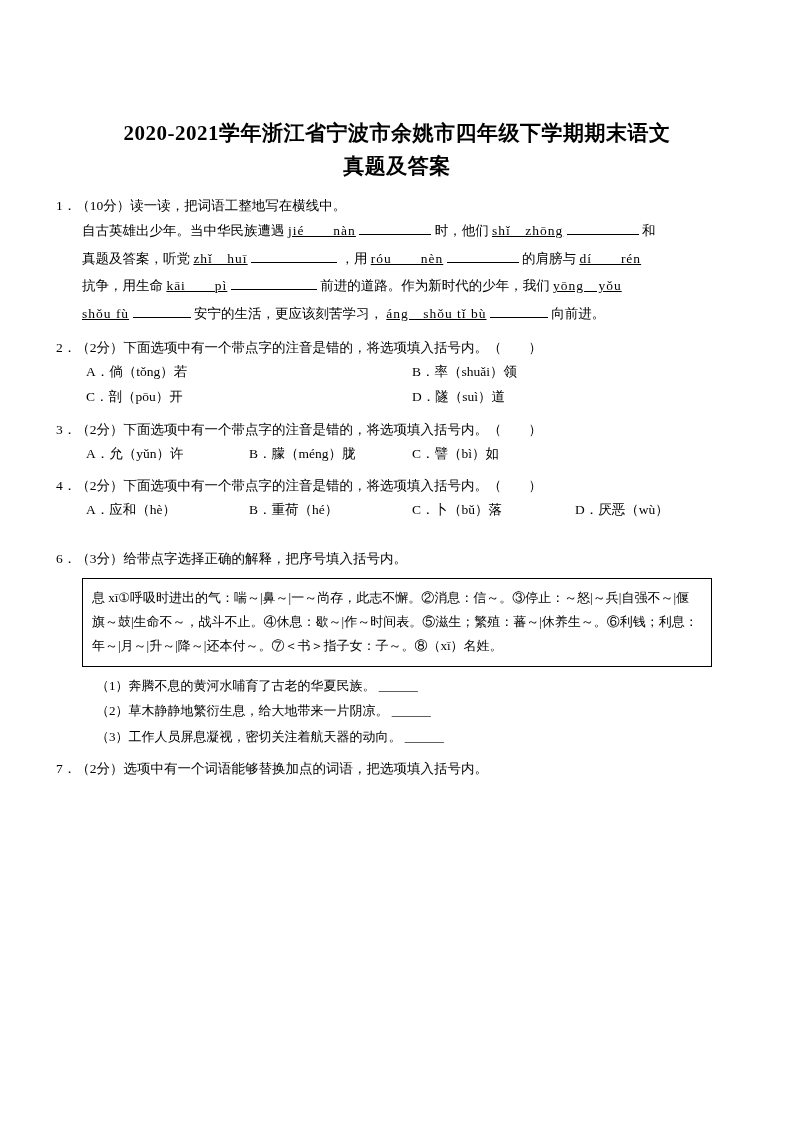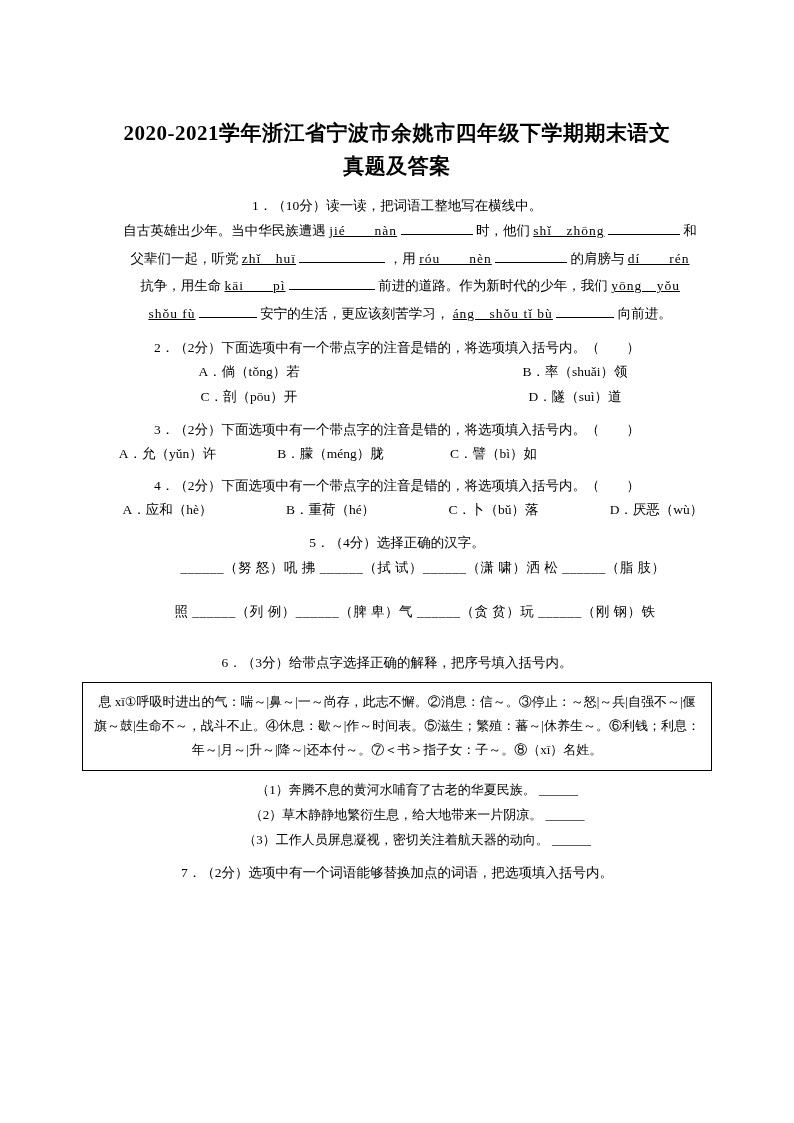--- a/index.html
+++ b/index.html
@@ -27,21 +27,20 @@
     font-weight: bold;
     line-height: 1.55;
     letter-spacing: 0.5px;
     margin: 0 0 14px 0;
     font-family: "Liberation Serif", "DejaVu Serif", serif;
   }
   .q {
     font-size: 13.5px;
     line-height: 1.55;
     margin-top: 10px;
-    text-align: center;
   }
   .q-stem {
     margin: 0;
   }
   .body-line {
     font-size: 13.5px;
     line-height: 2.05;
     padding-left: 26px;
   }
   .blank {
@@ -108,21 +107,21 @@
     <div class="body-line">
       <span>自古英雄出少年。当中华民族遭遇</span>
       <span class="pinyin">jié　　nàn</span>
       <span class="blank b-lg"></span>
       <span>时，他们</span>
       <span class="pinyin">shǐ　zhōng</span>
       <span class="blank b-lg"></span>
       <span>和</span>
     </div>
     <div class="body-line">
-      <span>父辈们一起，听党</span>
+      <span>真题及答案，听党</span>
       <span class="pinyin">zhǐ　huī</span>
       <span class="blank b-xl"></span>
       <span>，用</span>
       <span class="pinyin">róu　　nèn</span>
       <span class="blank b-lg"></span>
       <span>的肩膀与</span>
       <span class="pinyin">dí　　rén</span>
     </div>
     <div class="body-line">
       <span>抗争，用生命</span>
@@ -165,26 +164,20 @@
   <div class="q">
     <p class="q-stem">4．（2分）下面选项中有一个带点字的注音是错的，将选项填入括号内。（　　）</p>
     <div class="opts opt-4">
       <span class="col">A．应和（hè）</span>
       <span class="col">B．重荷（hé）</span>
       <span class="col">C．卜（bǔ）落</span>
       <span class="col">D．厌恶（wù）</span>
     </div>
   </div>
 
-  <div class="q">
-    <p class="q-stem">5．（4分）选择正确的汉字。</p>
-    <div class="q5-line">______（努 怒）吼 拂 ______（拭 试）______（潇 啸）洒 松 ______（脂 肢）</div>
-    <div class="gapline"></div>
-    <div class="q5-line2">照 ______（列 例）______（脾 卑）气 ______（贪 贫）玩 ______（刚 钢）铁</div>
-  </div>
 
   <div class="gapline"></div>
 
   <div class="q">
     <p class="q-stem">6．（3分）给带点字选择正确的解释，把序号填入括号内。</p>
     <div class="box">息 xī①呼吸时进出的气：喘～|鼻～|一～尚存，此志不懈。②消息：信～。③停止：～怒|～兵|自强不～|偃旗～鼓|生命不～，战斗不止。④休息：歇～|作～时间表。⑤滋生；繁殖：蕃～|休养生～。⑥利钱；利息：年～|月～|升～|降～|还本付～。⑦＜书＞指子女：子～。⑧（xī）名姓。</div>
     <div class="sub">（1）奔腾不息的黄河水哺育了古老的华夏民族。 ______</div>
     <div class="sub">（2）草木静静地繁衍生息，给大地带来一片阴凉。 ______</div>
     <div class="sub">（3）工作人员屏息凝视，密切关注着航天器的动向。 ______</div>
   </div>

